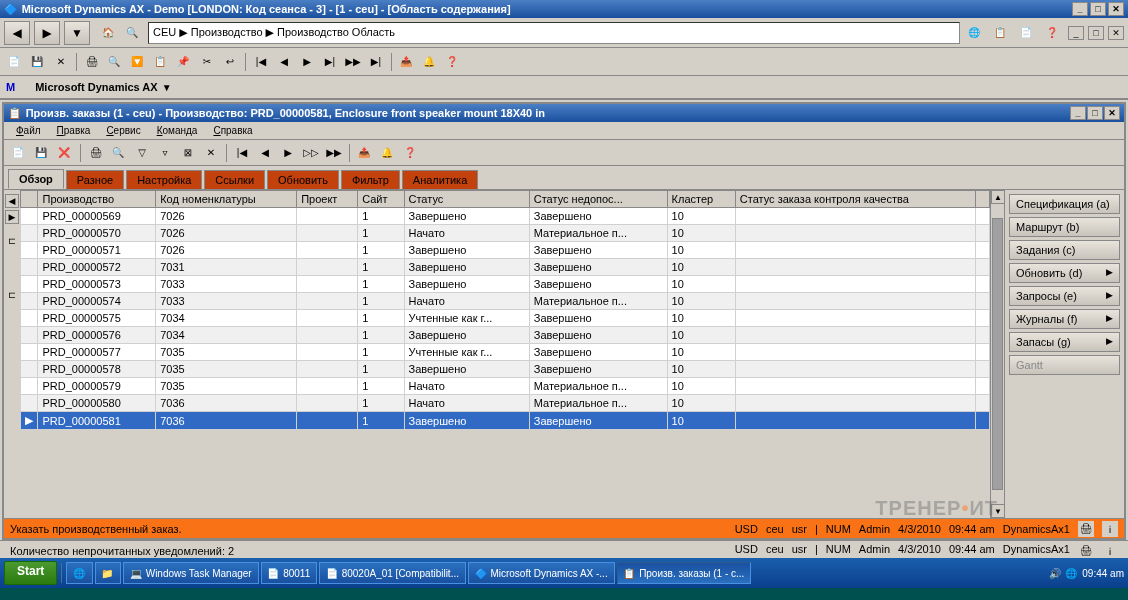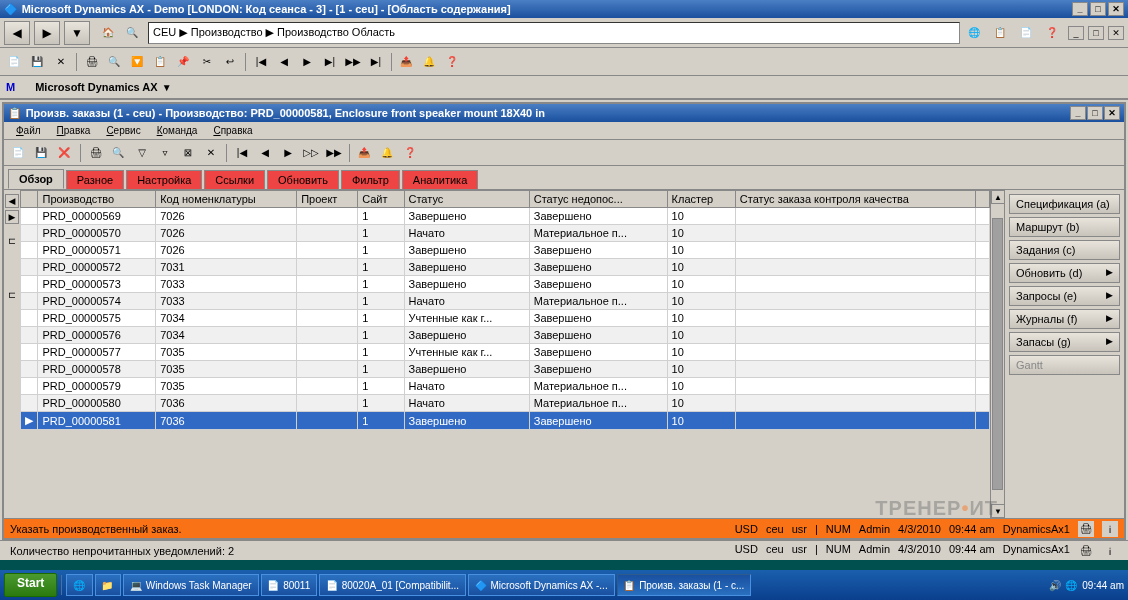--- a/index.html
+++ b/index.html
@@ -30,21 +30,21 @@
     
     .inner-toolbar { background: #d4d0c8; height: 26px; display: flex; align-items: center; padding: 2px 4px; border-bottom: 1px solid #888; gap: 1px; }
 
     
     .inner-menu { background: #d4d0c8; height: 18px; display: flex; align-items: center; padding: 0 4px; gap: 0; border-bottom: 1px solid #888; }
     .inner-menu-item { padding: 1px 8px; font-size: 10px; cursor: pointer; }
     .inner-menu-item u { text-decoration: underline; }
 
     
     .tabs-area { display: flex; align-items: flex-end; background: #d4d0c8; padding: 3px 4px 0; border-bottom: 1px solid #888; }
-    .tab { padding: 3px 10px; font-size: 11px; cursor: pointer; background: #ef4444; border: 1px solid #888; border-bottom: none; margin-right: 2px; }
+    .tab { padding: 3px 10px; font-size: 11px; cursor: pointer; background: #c2410c; border: 1px solid #888; border-bottom: none; margin-right: 2px; }
     .tab.active { background: #d4d0c8; border-bottom: 1px solid #d4d0c8; font-weight: bold; }
 
     
     .content-area { display: flex; flex: 1; overflow: hidden; }
 
     
     .left-expand { width: 16px; background: #d4d0c8; display: flex; flex-direction: column; align-items: center; padding: 4px 0; gap: 2px; }
     .expand-btn { width: 14px; height: 14px; background: #d4d0c8; border: 1px solid #888; display: flex; align-items: center; justify-content: center; font-size: 9px; cursor: pointer; }
 
     
@@ -66,21 +66,21 @@
 
     
     .watermark { position: absolute; bottom: 80px; right: 130px; opacity: 0.4; font-size: 20px; font-weight: bold; color: #666; letter-spacing: 1px; transform: rotate(0deg); }
 
     
     .status-bar { background: #f97316; height: 20px; display: flex; align-items: center; padding: 0 6px; border-top: 1px solid #888; font-size: 11px; }
     .status-text { flex: 1; }
     .status-right { display: flex; gap: 8px; align-items: center; font-size: 11px; }
 
     
-    .taskbar { background: linear-gradient(to bottom, #1a5fad, #0a3f8d); height: 30px; display: flex; align-items: center; padding: 0 4px; gap: 2px; position: absolute; bottom: 0; width: 1128px; }
+    .taskbar { background: linear-gradient(to bottom, #1a5fad, #0a3f8d); height: 30px; display: flex; align-items: center; padding: 0 4px; gap: 2px; position: absolute; bottom: 12px; width: 1128px; }
     .start-btn { background: linear-gradient(to bottom, #4a9a30, #2a7a10); color: white; font-weight: bold; font-size: 12px; padding: 2px 12px; height: 24px; border: 1px solid #1a6a00; border-radius: 2px; cursor: pointer; }
     .taskbar-item { background: linear-gradient(to bottom, #2a70c0, #1a50a0); color: white; font-size: 10px; padding: 2px 6px; height: 22px; border: 1px solid #4a90e0; cursor: pointer; display: flex; align-items: center; gap: 3px; white-space: nowrap; max-width: 150px; overflow: hidden; text-overflow: ellipsis; }
     .taskbar-item.active { background: linear-gradient(to bottom, #1a50a0, #2a70c0); border: 1px inset #4a90e0; }
     .taskbar-sep { width: 1px; height: 20px; background: #4a70a0; margin: 0 2px; }
     .tray { margin-left: auto; display: flex; align-items: center; gap: 4px; color: white; font-size: 10px; }
 
     
     .notif-bar { background: #d4d0c8; height: 20px; display: flex; align-items: center; padding: 0 10px; border-top: 1px solid #888; font-size: 11px; justify-content: space-between; }
     .notif-right { display: flex; gap: 8px; }
 

